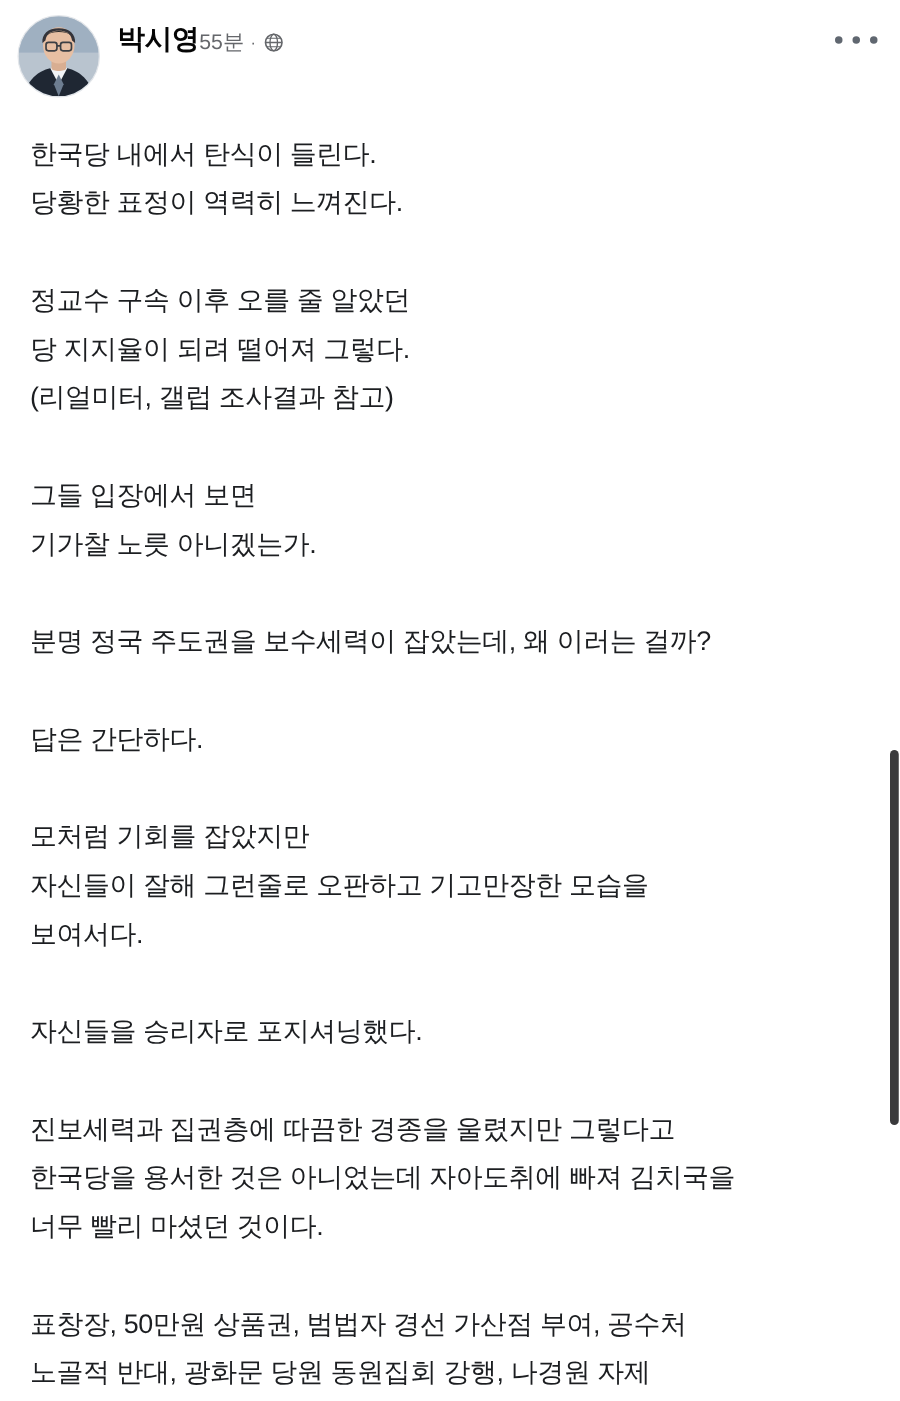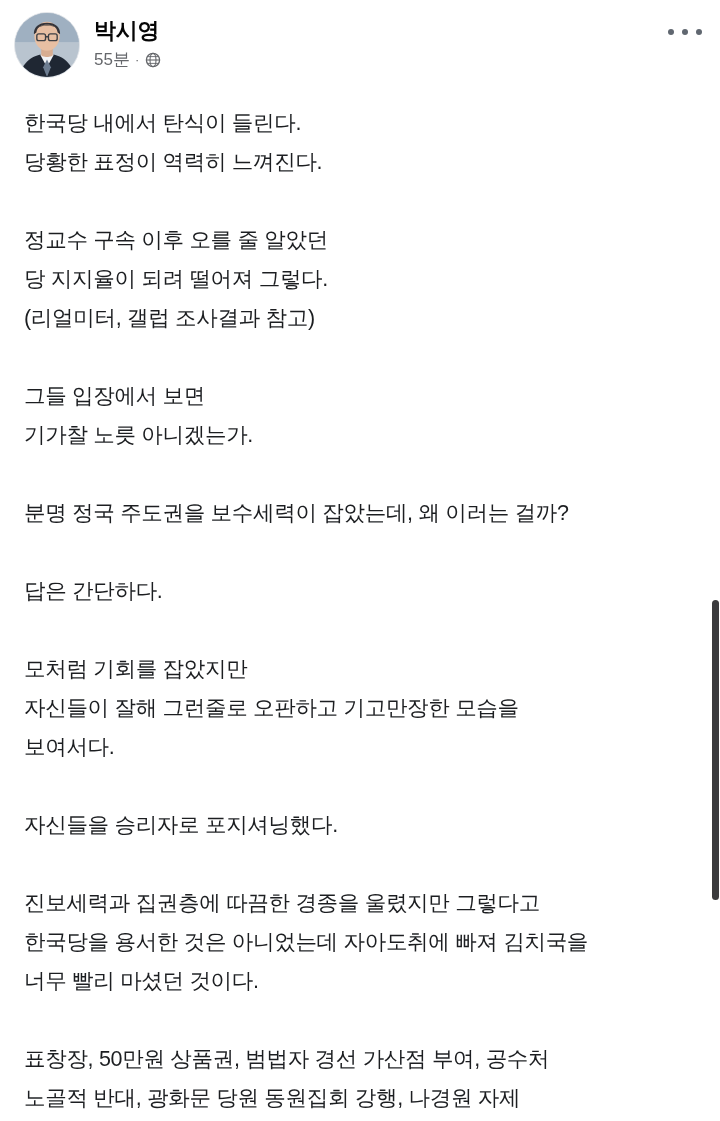--- a/index.html
+++ b/index.html
@@ -41,21 +41,20 @@
     position: relative;
     border: 1px solid #e2e5e9;
     box-sizing: border-box;
   }
   .avatar svg { display: block; width: 100%; height: 100%; }
 
   .header-text {
     margin-left: 14px;
     padding-top: 6px;
     display: flex;
-    flex-direction: column;
     justify-content: flex-end;
   }
   .author-name {
     font-size: 22px;
     font-weight: bold;
     color: #050505;
     line-height: 26px;
     letter-spacing: -0.2px;
   }
   .meta-row {

